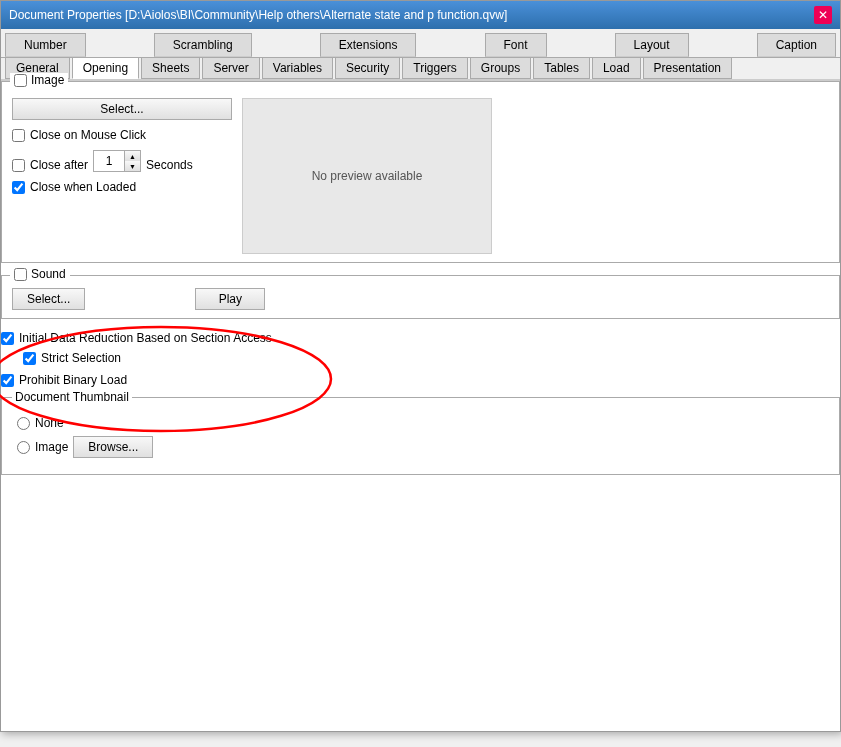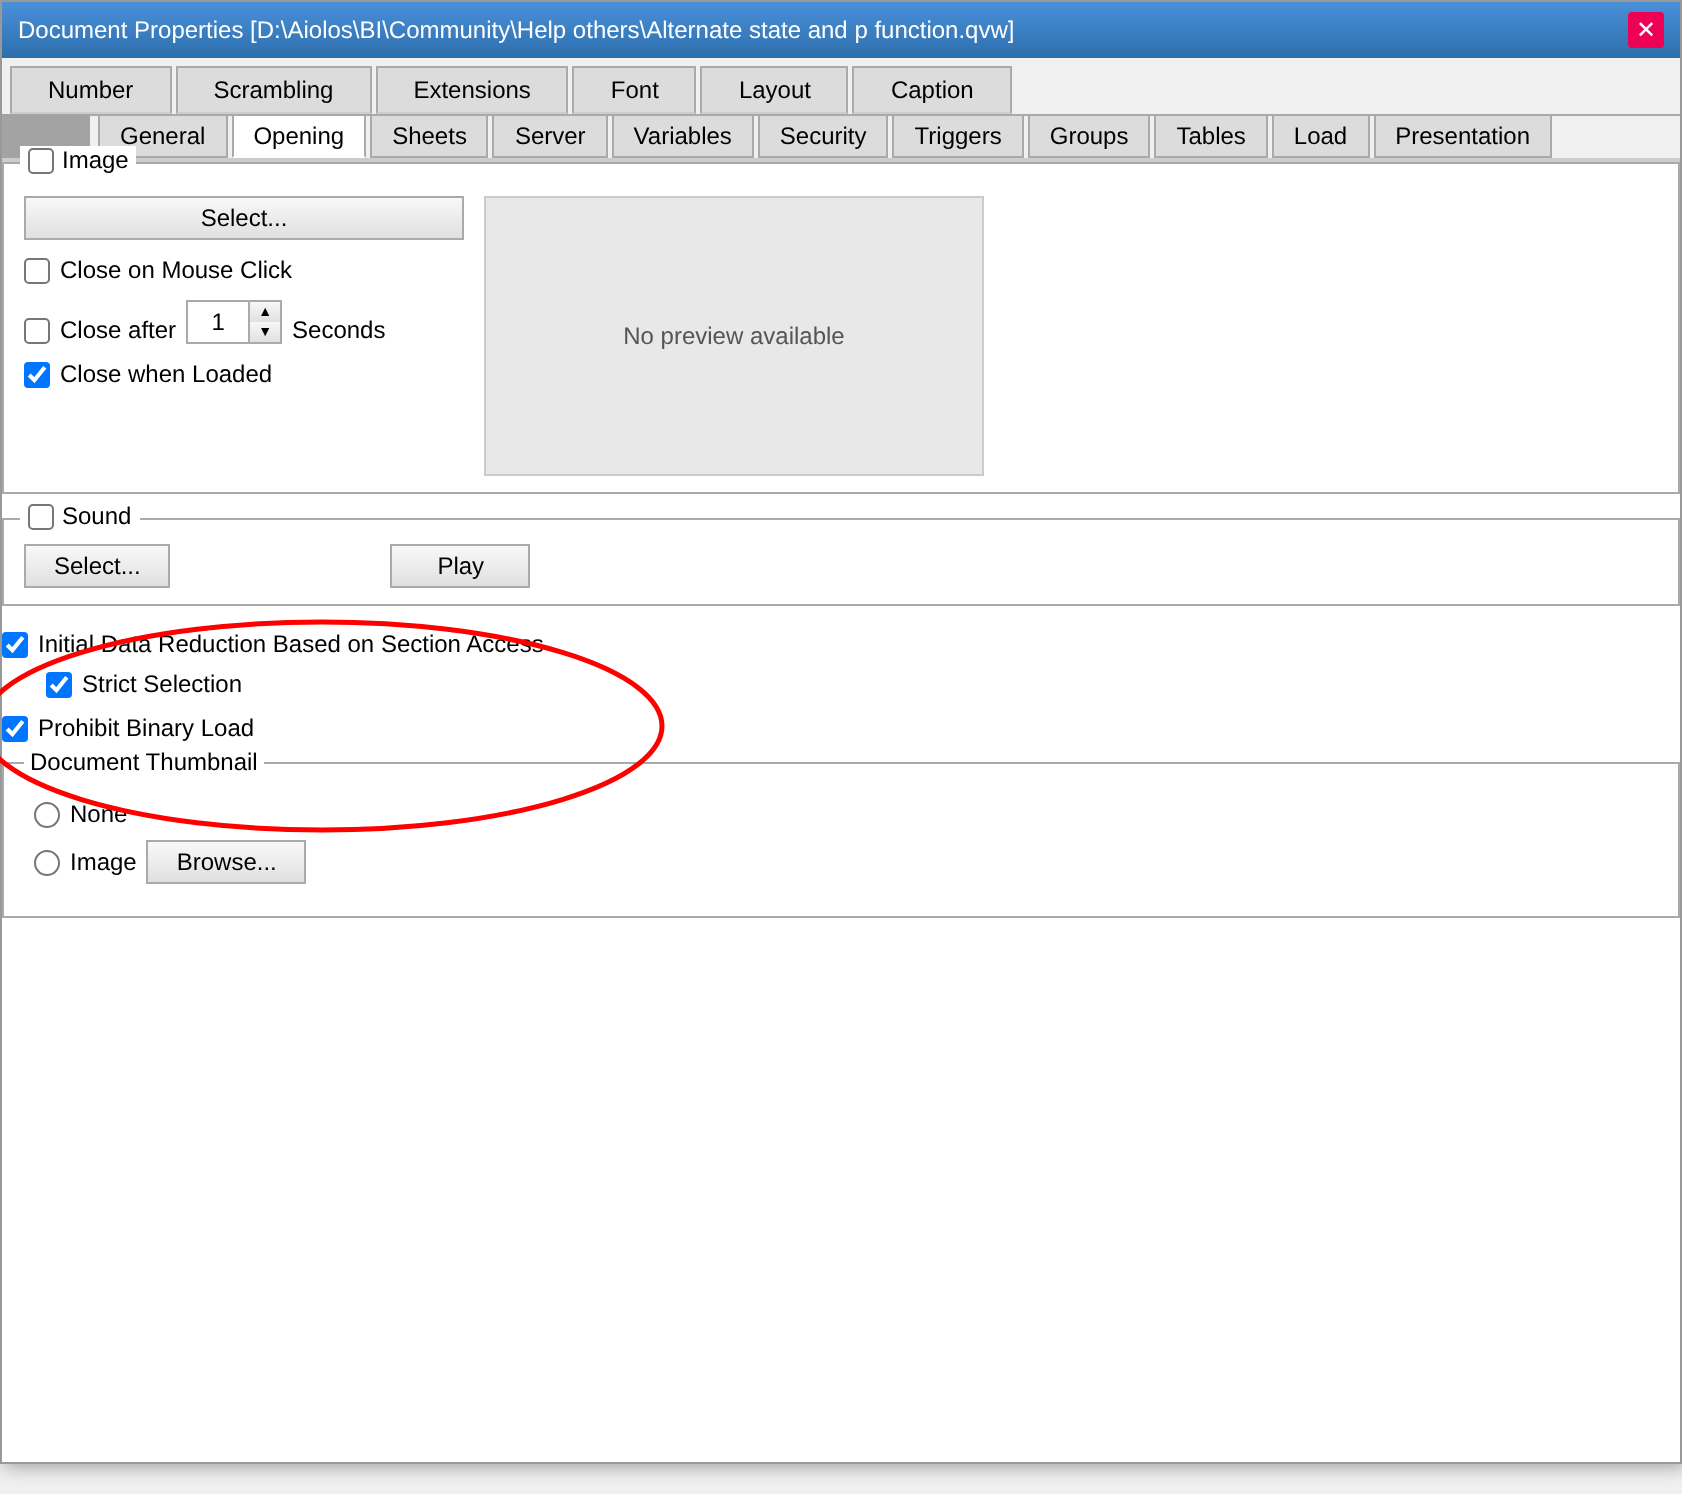--- a/index.html
+++ b/index.html
@@ -75,21 +75,21 @@
       display: flex;
       flex-direction: column;
       gap: 8px;
       min-width: 220px;
     }
     .section-right {
       flex: 1;
     }
     .preview-box {
       width: 250px;
-      height: 140px;
+      height: 156px;
       border: 1px solid #ccc;
       background: #e8e8e8;
       display: flex;
       align-items: center;
       justify-content: center;
       color: #555;
       font-size: 12px;
     }
     .btn {
       padding: 3px 14px;
@@ -194,36 +194,36 @@
     }
     .radio-item input[type=radio] { margin: 0; }
     .all-tabs-container {
       border-bottom: 2px solid #ccc;
     }
     .top-tabs {
       display: flex;
       padding: 4px 4px 0 4px;
       background: #f0f0f0;
       gap: 2px;
+      justify-content: space-between;
     }
     .top-tab {
       padding: 4px 18px;
       font-size: 12px;
       background: #dcdcdc;
       border: 1px solid #aaa;
       border-bottom: 1px solid #ccc;
       cursor: pointer;
     }
     .bottom-tabs {
       display: flex;
       padding: 0 4px;
       background: #f0f0f0;
       gap: 2px;
       border-top: 1px solid #aaa;
-      margin-left: 44px;
     }
     .bottom-tab {
       padding: 3px 10px;
       font-size: 12px;
       background: #dcdcdc;
       border: 1px solid #aaa;
       border-top: none;
       cursor: pointer;
     }
     .bottom-tab.active {

